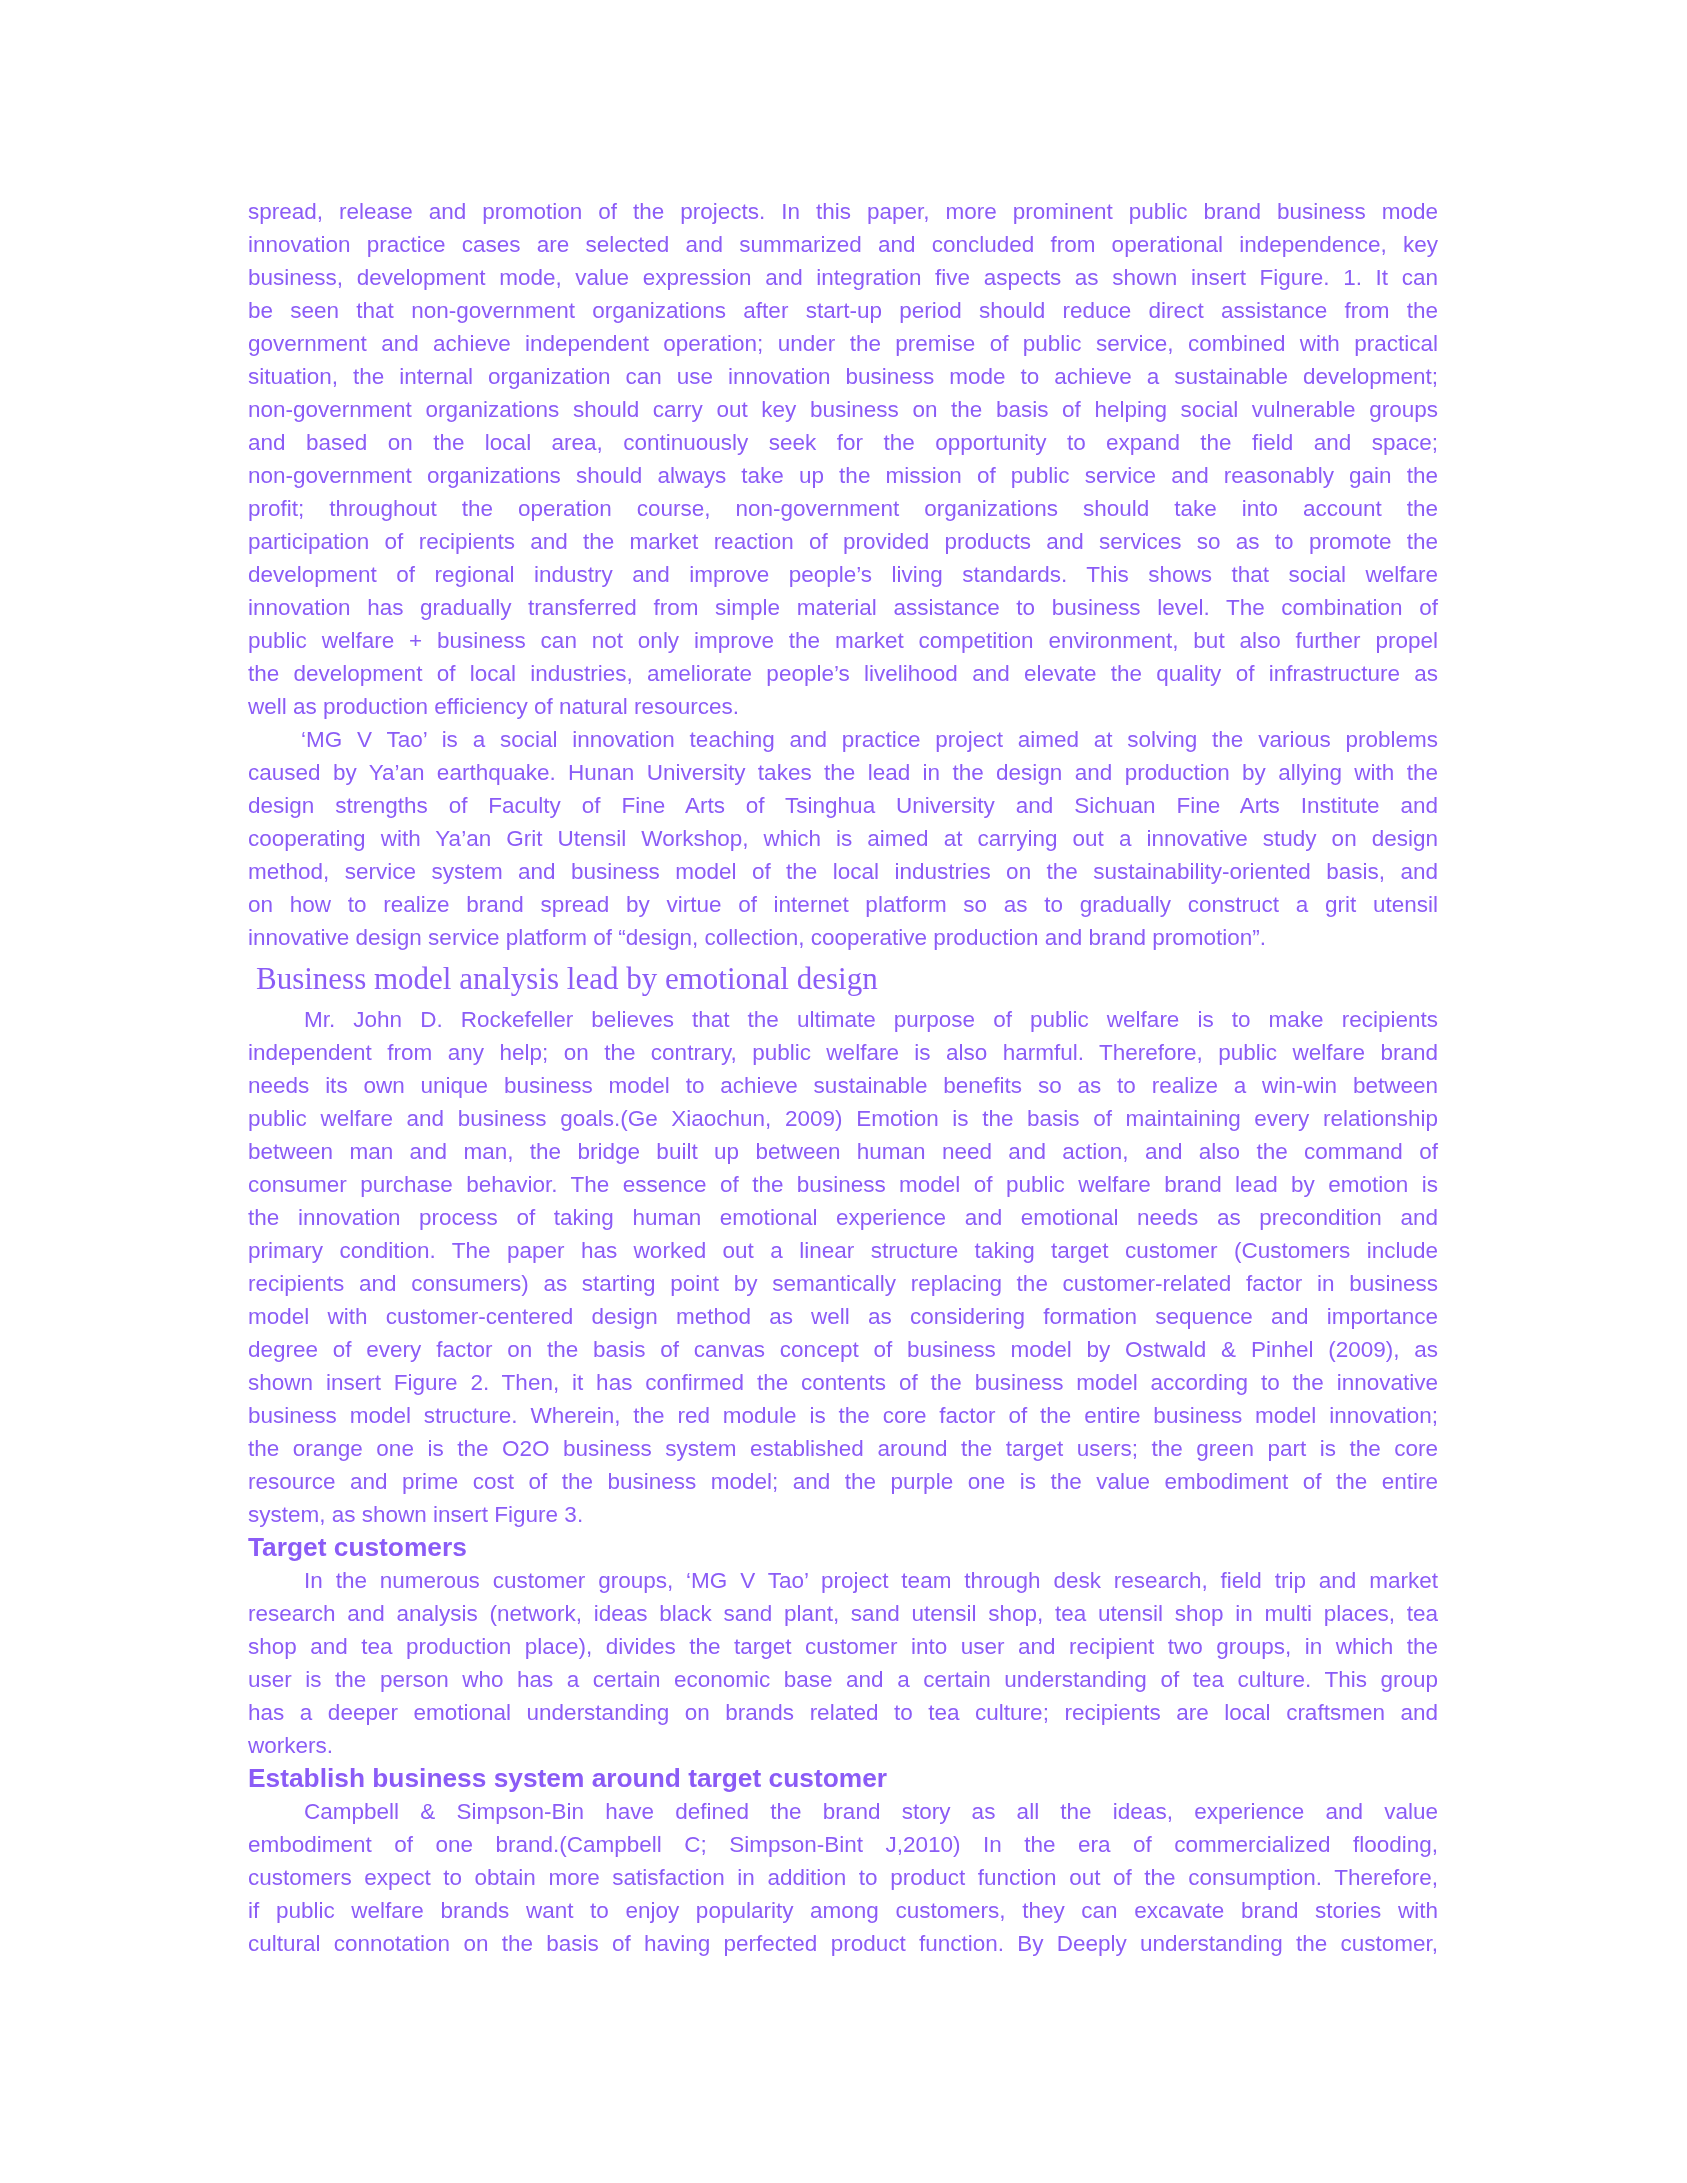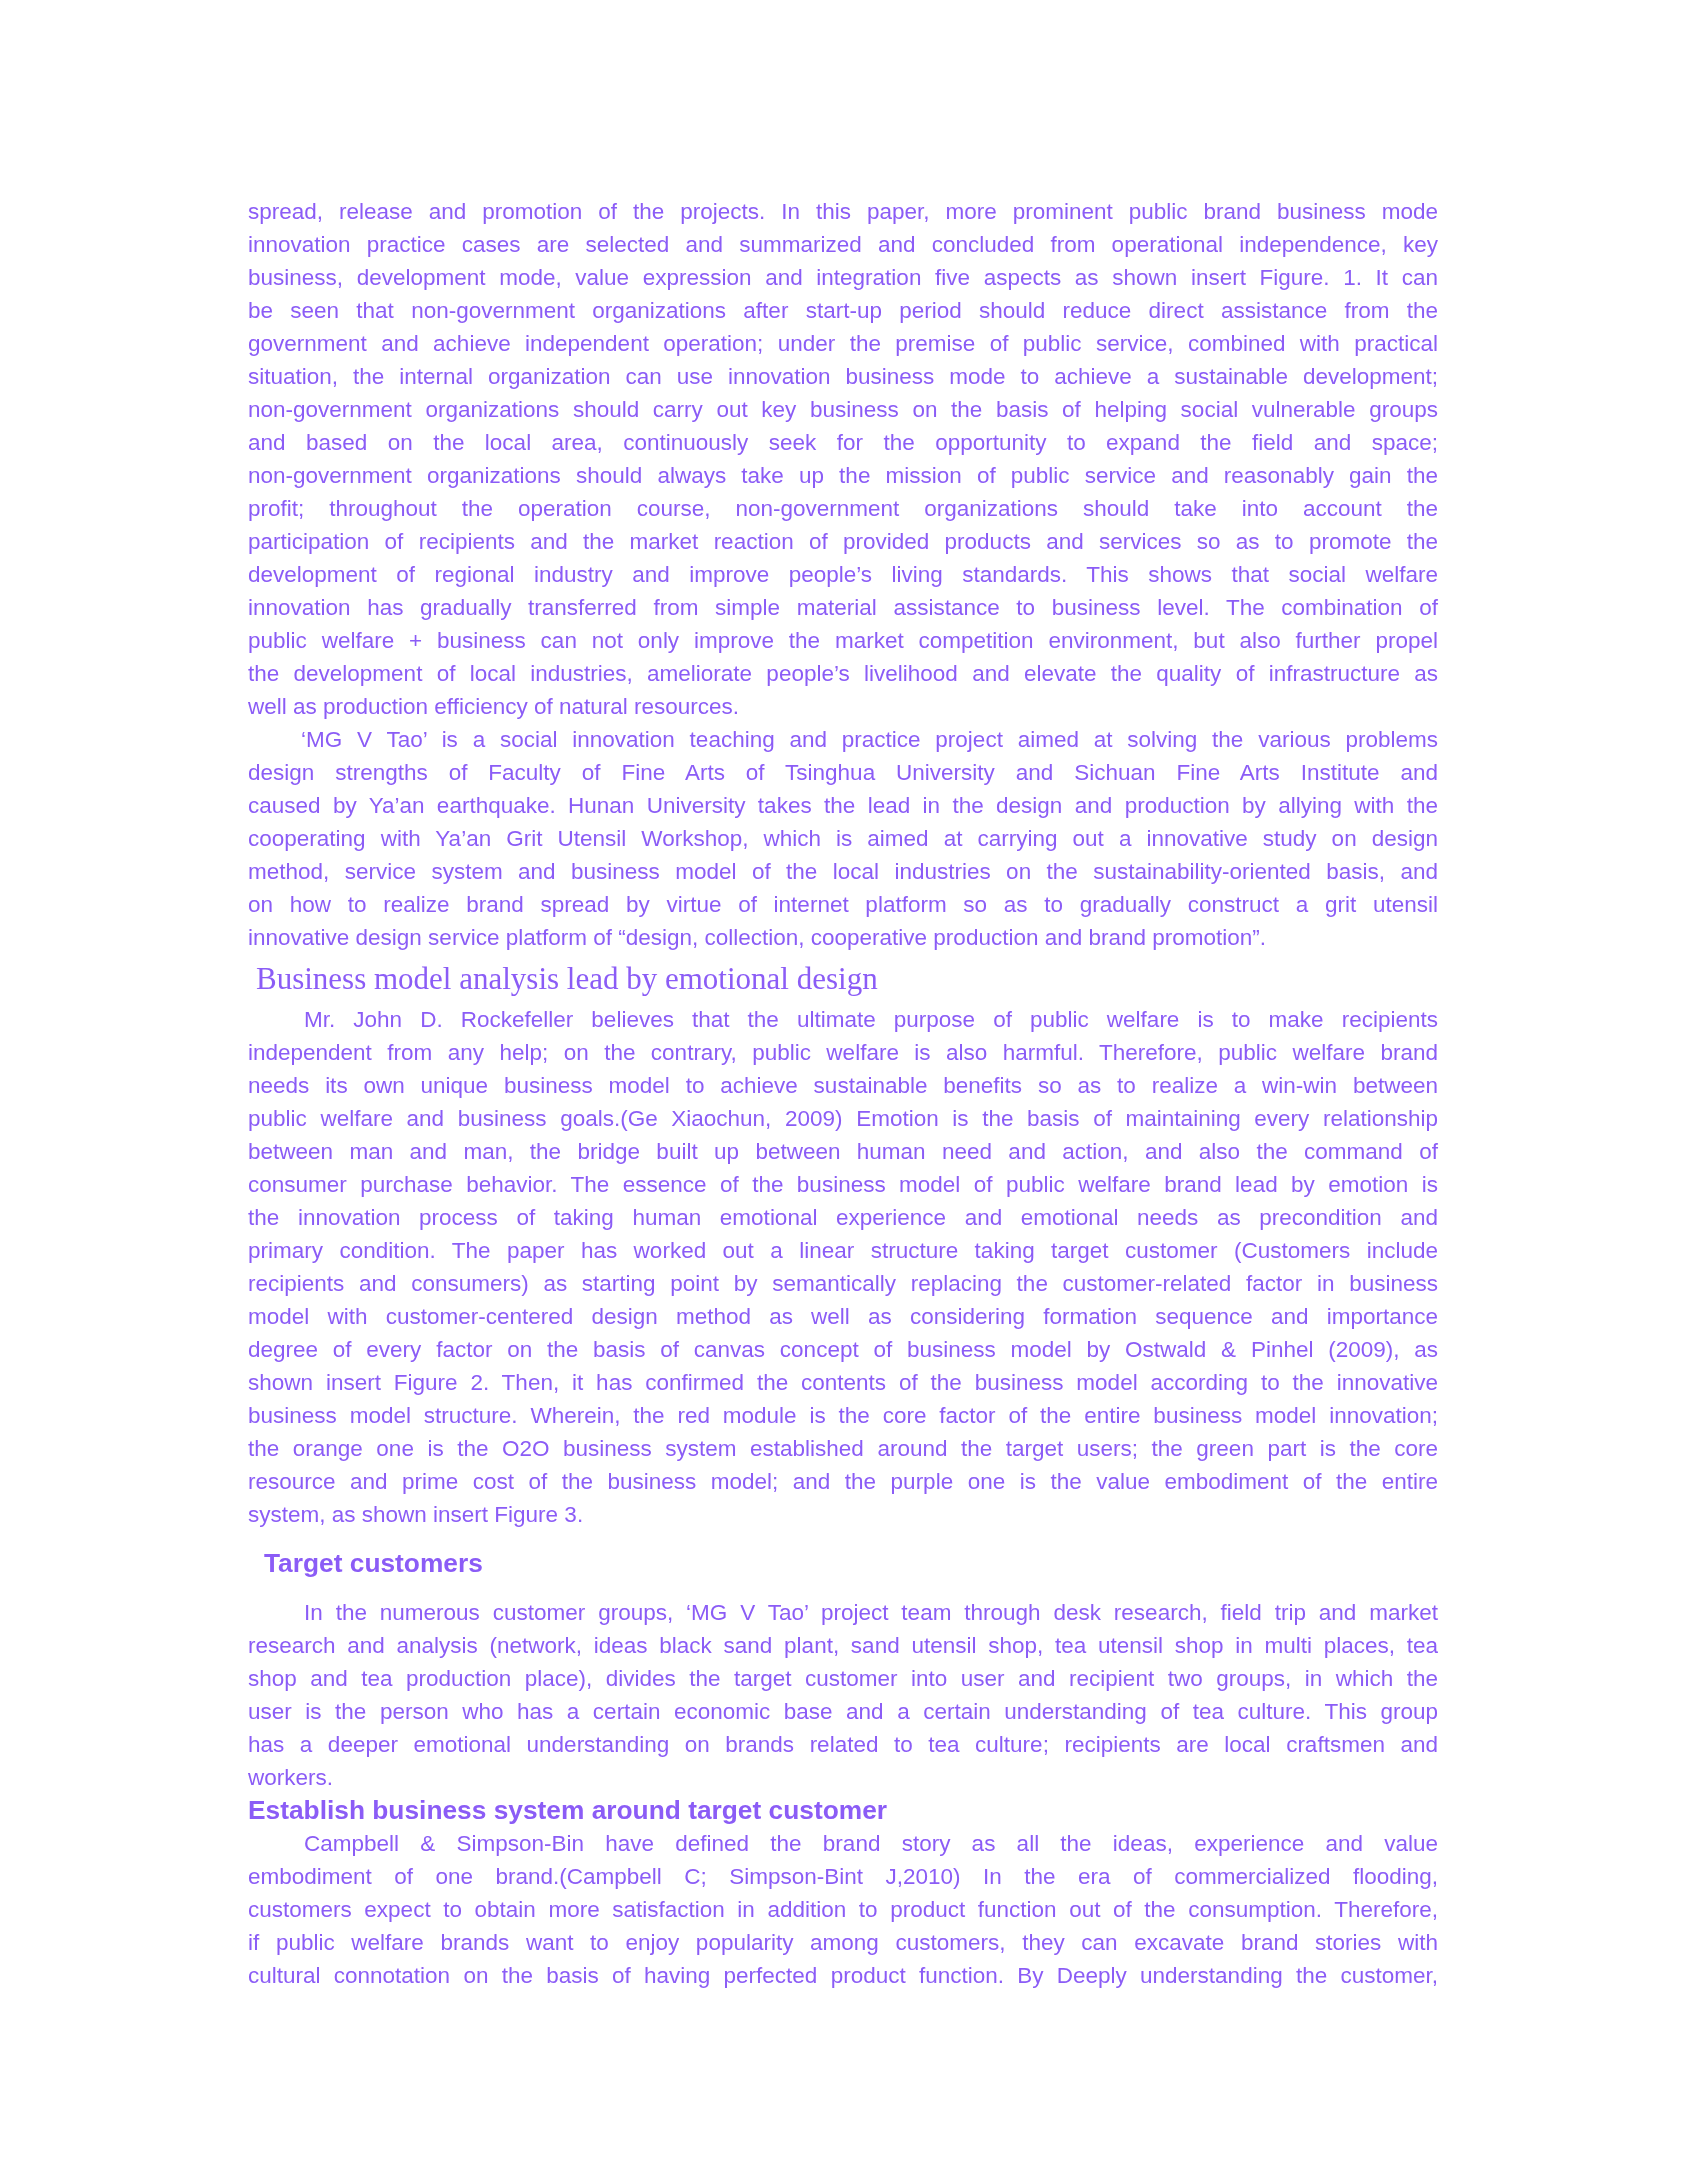--- a/index.html
+++ b/index.html
@@ -73,22 +73,22 @@
     <span class="line">participation of recipients and the market reaction of provided products and services so as to promote the</span>
     <span class="line">development of regional industry and improve people’s living standards. This shows that social welfare</span>
     <span class="line">innovation has gradually transferred from simple material assistance to business level. The combination of</span>
     <span class="line">public welfare + business can not only improve the market competition environment, but also further propel</span>
     <span class="line">the development of local industries, ameliorate people’s livelihood and elevate the quality of infrastructure as</span>
     <span class="line last">well as production efficiency of natural resources.</span>
   </div>
 
   <div class="para">
     <span class="line indent-sm">‘MG V Tao’ is a social innovation teaching and practice project aimed at solving the various problems</span>
+    <span class="line">caused by Ya’an earthquake. Hunan University takes the lead in the design and production by allying with the</span>
     <span class="line">design strengths of Faculty of Fine Arts of Tsinghua University and Sichuan Fine Arts Institute and</span>
-    <span class="line">caused by Ya’an earthquake. Hunan University takes the lead in the design and production by allying with the</span>
     <span class="line">cooperating with Ya’an Grit Utensil Workshop, which is aimed at carrying out a innovative study on design</span>
     <span class="line">method, service system and business model of the local industries on the sustainability-oriented basis, and</span>
     <span class="line">on how to realize brand spread by virtue of internet platform so as to gradually construct a grit utensil</span>
     <span class="line last">innovative design service platform of “design, collection, cooperative production and brand promotion”.</span>
   </div>
 
   <h2 class="heading-serif" style="margin:8px;font-weight:normal;">Business model analysis lead by emotional design</h2>
 
   <div class="para">
     <span class="line indent">Mr. John D. Rockefeller believes that the ultimate purpose of public welfare is to make recipients</span>
@@ -102,21 +102,21 @@
     <span class="line">recipients and consumers) as starting point by semantically replacing the customer-related factor in business</span>
     <span class="line">model with customer-centered design method as well as considering formation sequence and importance</span>
     <span class="line">degree of every factor on the basis of canvas concept of business model by Ostwald &amp; Pinhel (2009), as</span>
     <span class="line">shown insert Figure 2. Then, it has confirmed the contents of the business model according to the innovative</span>
     <span class="line">business model structure. Wherein, the red module is the core factor of the entire business model innovation;</span>
     <span class="line">the orange one is the O2O business system established around the target users; the green part is the core</span>
     <span class="line">resource and prime cost of the business model; and the purple one is the value embodiment of the entire</span>
     <span class="line last">system, as shown insert Figure 3.</span>
   </div>
 
-  <h3 class="heading-bold" style="margin:16px;">Target customers</h3>
+  <h3 class="heading-bold" style="margin:0;">Target customers</h3>
 
   <div class="para">
     <span class="line indent">In the numerous customer groups, ‘MG V Tao’ project team through desk research, field trip and market</span>
     <span class="line">research and analysis (network, ideas black sand plant, sand utensil shop, tea utensil shop in multi places, tea</span>
     <span class="line">shop and tea production place), divides the target customer into user and recipient two groups, in which the</span>
     <span class="line">user is the person who has a certain economic base and a certain understanding of tea culture. This group</span>
     <span class="line">has a deeper emotional understanding on brands related to tea culture; recipients are local craftsmen and</span>
     <span class="line last">workers.</span>
   </div>
 

